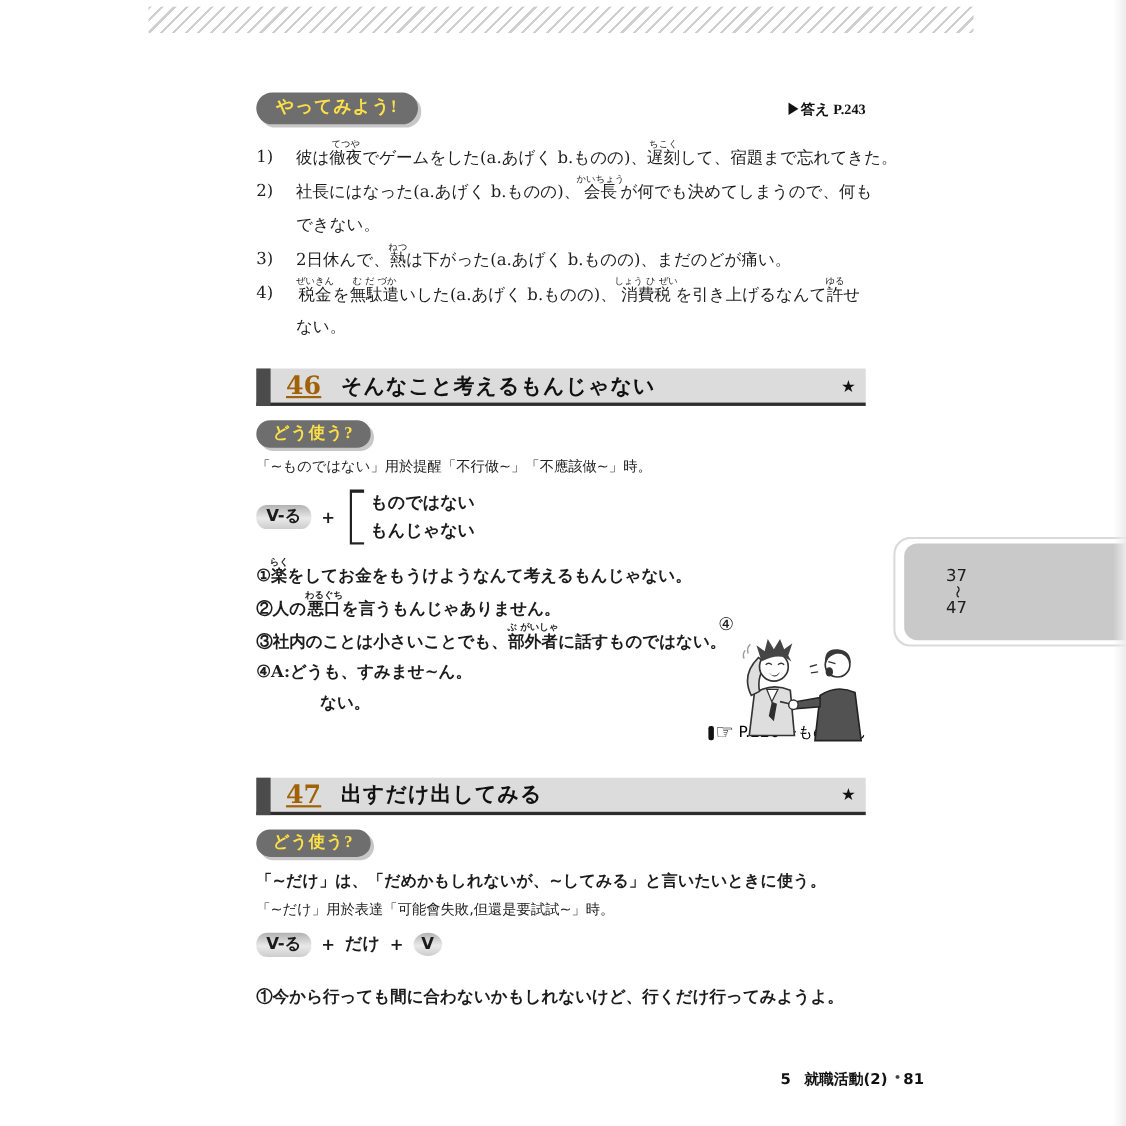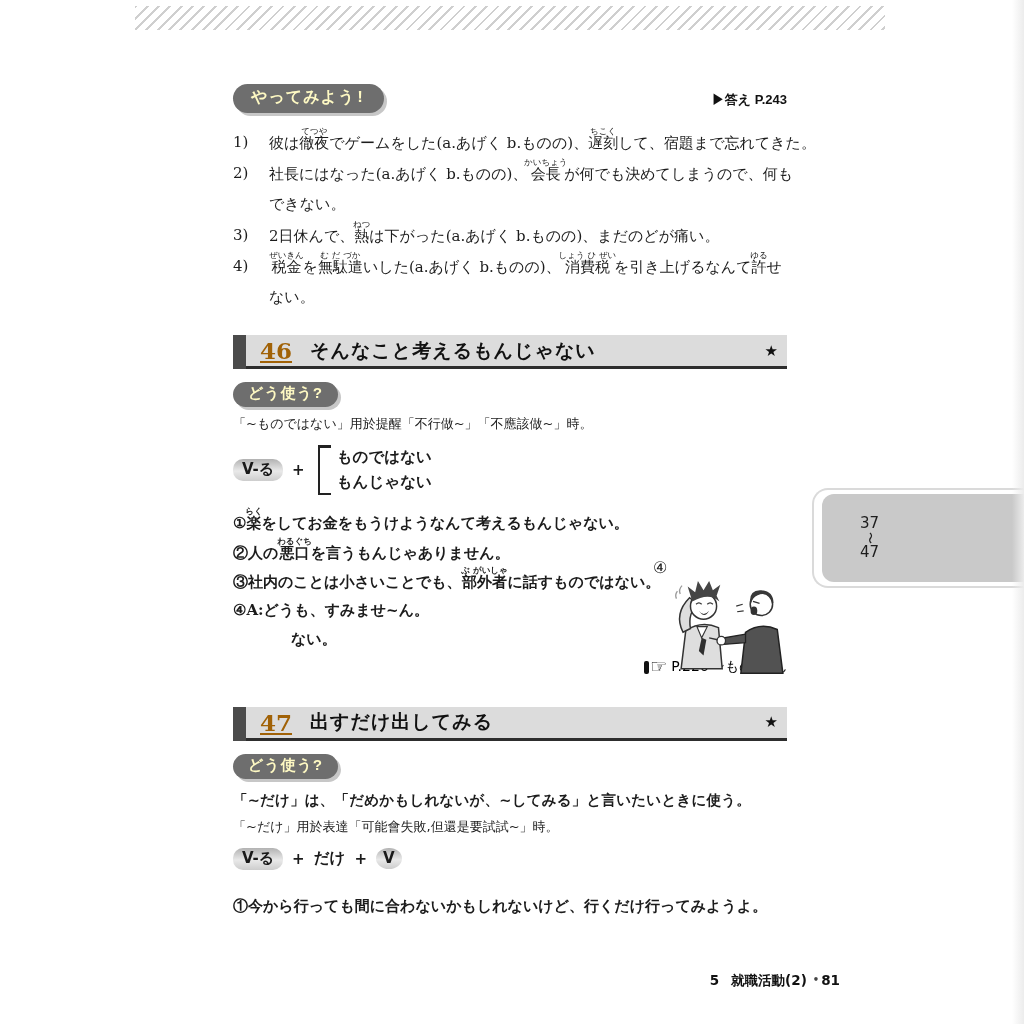--- a/index.html
+++ b/index.html
@@ -8,25 +8,25 @@
   .page{position:absolute;inset:0;background:#fff;}
   .page-edge{position:absolute;right:0;top:0;bottom:0;width:12px;
              background:linear-gradient(90deg,rgba(255,255,255,0),#ececec);}
   
   .stripes{position:absolute;left:135px;top:6px;width:750px;height:24px;
     background:repeating-linear-gradient(135deg,#cfcfcf 0 2px,#ffffff 2px 8px);}
   
   .content{position:absolute;left:233px;top:0;width:554px;}
   
   .badge-row{margin-top:84px;display:flex;justify-content:space-between;align-items:flex-end;}
-  .badge{display:inline-block;background:#6e6e6e;color:#fef9c3;font-weight:bold;
-    font-family:Liberation Mono, monospace;font-size:16px;letter-spacing:1px;
+  .badge{display:inline-block;background:#6e6e6e;color:#fde047;font-weight:bold;
+    font-family:Liberation Serif, serif;font-size:16px;letter-spacing:1px;
     padding:3px 18px 5px;border-radius:15px;box-shadow:3px 3px 0 #c7c7c7;}
   .badge.small{font-size:15px;padding:2px 15px 4px;}
-  .answer-ref{font-family:Liberation Sans, sans-serif;font-weight:bold;
+  .answer-ref{font-family:Liberation Serif, serif;font-weight:bold;
     font-size:13px;color:#111;padding-bottom:4px;text-align:center;}
   
   .exercises{margin-top:14px;}
   .ex-item{display:flex;}
   .ex-num{flex:none;width:36px;font-size:15px;line-height:31px;}
   .ex-body{flex:1;}
   .ex-line{font-size:15px;line-height:31px;height:31px;white-space:nowrap;}
   ruby{ruby-align:center;}
   rt{font-size:8.5px;color:#222;font-family:"DejaVu Sans","Liberation Sans",sans-serif;letter-spacing:0;}
   

